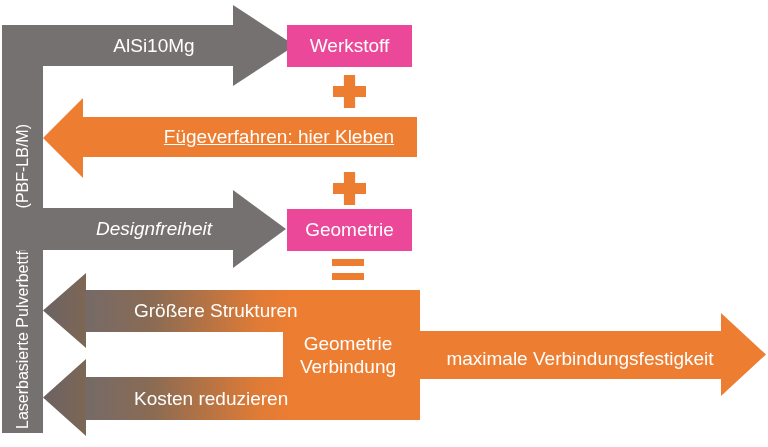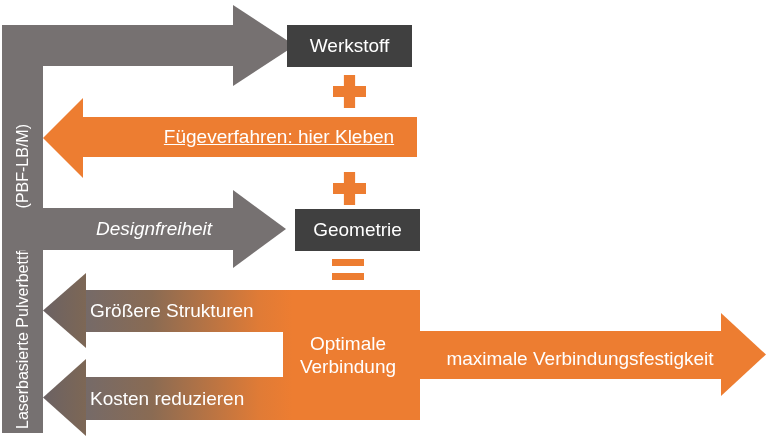--- a/index.html
+++ b/index.html
@@ -14,21 +14,21 @@
   .abs { position: absolute; }
   .label {
     display: flex;
     align-items: center;
     justify-content: center;
     color: #ffffff;
     font-size: 19px;
     line-height: 1.15;
     white-space: nowrap;
   }
-  .label-left { justify-content: flex-start; }
+  .label-left { justify-content: flex-start; margin-left: 44px; }
 
   
   .vbar {
     left: 2px; top: 25px; width: 41px; height: 408px;
     background: #767171;
     display: flex; flex-direction: column;
     justify-content: flex-end; align-items: center;
   }
   .vbar-text {
     writing-mode: vertical-rl;
@@ -39,23 +39,23 @@
     white-space: nowrap;
   }
 
   
   .a1-body { left: 2px; top: 25px; width: 231px; height: 41px; background: #767171; }
   .a1-head { left: 233px; top: 5px; width: 62px; height: 81px; background: #767171;
              clip-path: polygon(0 0, 100% 50%, 0 100%); }
   .a1-label { left: 43px; top: 25px; width: 222px; height: 41px; }
 
   
-  .box { background: #404040; text-align: right; }
+  .box { background: #ec4899; text-align: right; }
   .box-werkstoff { left: 287px; top: 25px;  width: 125px; height: 42px; }
-  .box-geometrie { left: 295px; top: 209px; width: 125px; height: 42px; }
+  .box-geometrie { left: 287px; top: 209px; width: 125px; height: 42px; }
 
   
   .plus {
     width: 33px; height: 33px; background: #ED7D31;
     clip-path: polygon(33% 0, 67% 0, 67% 33%, 100% 33%, 100% 67%, 67% 67%,
                        67% 100%, 33% 100%, 33% 67%, 0 67%, 0 33%, 33% 33%);
   }
   .plus-1 { left: 333px; top: 75px; }
   .plus-2 { left: 333px; top: 172px; }
   .equals { left: 332px; top: 259px; width: 32px; height: 21px; }
@@ -102,20 +102,21 @@
 <body>
 
 <div id="canvas">
 
   <div class="abs vbar">
     <span class="vbar-text">Laserbasierte Pulverbettfusion (PBF-LB/M)</span>
   </div>
 
   <div class="abs a1-body"></div>
   <div class="abs a1-head"></div>
+  <div class="abs label a1-label">AlSi10Mg</div>
 
   <div class="abs box box-werkstoff label">Werkstoff</div>
 
   <div class="abs plus plus-1"></div>
 
   <div class="abs join-head"></div>
   <div class="abs join-body"></div>
   <div class="abs label join-label">Fügeverfahren: hier Kleben</div>
 
   <div class="abs plus plus-2"></div>
@@ -127,19 +128,19 @@
   <div class="abs box box-geometrie label">Geometrie</div>
 
   <div class="abs equals"></div>
 
   <div class="abs result-block"></div>
   <div class="abs white-cutout"></div>
   <div class="abs benefit-head benefit-head-top"></div>
   <div class="abs benefit-head benefit-head-bottom"></div>
   <div class="abs label label-left benefit-top-label">Größere Strukturen</div>
   <div class="abs label label-left benefit-bottom-label">Kosten reduzieren</div>
-  <div class="abs label result-label">Optimale Verbindung</div>
+  <div class="abs label result-label">Geometrie Verbindung</div>
 
   <div class="abs outcome-body"></div>
   <div class="abs outcome-head"></div>
   <div class="abs label outcome-label">maximale Verbindungsfestigkeit</div>
 
 </div>
 
 </body></html>

